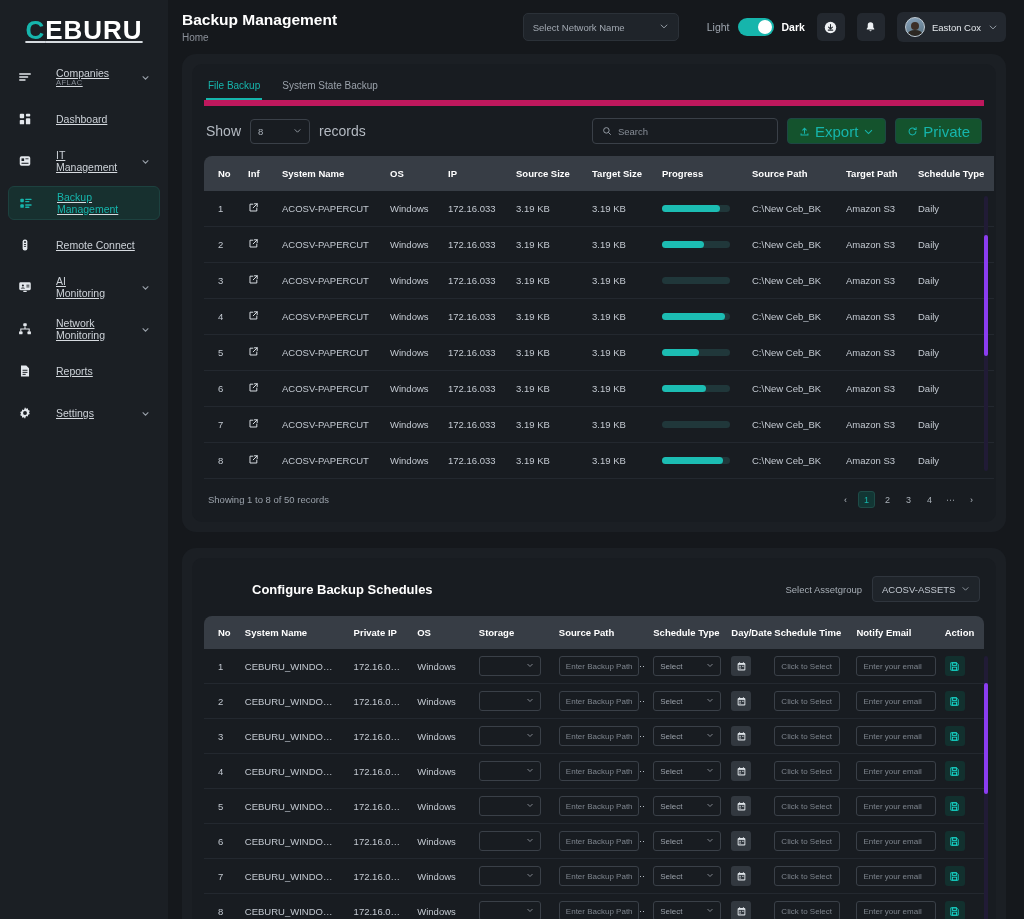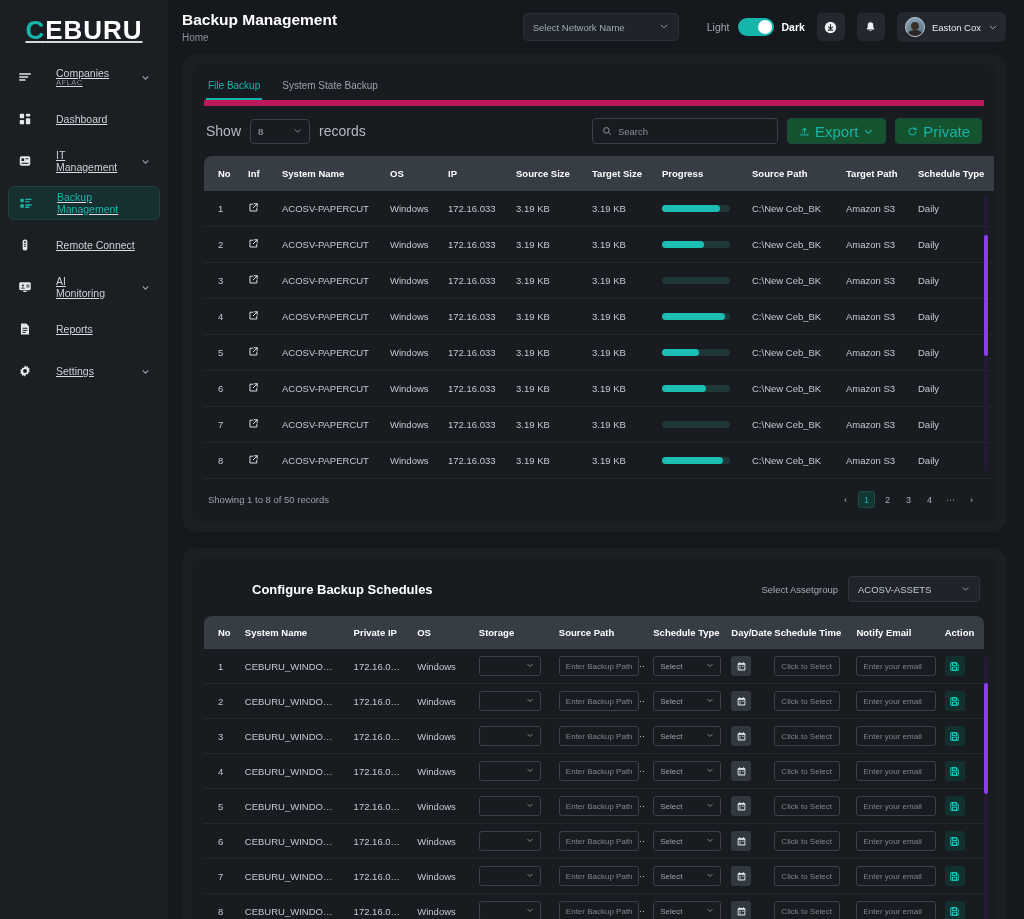--- a/index.html
+++ b/index.html
@@ -162,21 +162,21 @@
   }
   .pg.active { background: #123634; color: #16b5ac; border: 1px solid #1e4b47; }
   .pg.arrow { color: #b8bec6; }
 
   
   .sec-head { display: flex; align-items: center; padding: 6px 4px 14px 4px; }
   .sec-title { font-size: 13px; font-weight: 700; color: #ffffff; margin-left: 44px; }
   .sec-right { margin-left: auto; display: flex; align-items: center; gap: 10px; }
   .sec-lbl { font-size: 9.5px; color: #a6adb5; }
   .asset-select {
-    width: 132px; height: 26px; border-radius: 4px; background: #1f242a;
+    width: 108px; height: 26px; border-radius: 4px; background: #1f242a;
     border: 1px solid #2f353d; display: flex; align-items: center; padding: 0 9px;
     font-size: 9.5px; color: #c3c9d1; cursor: pointer;
   }
   .asset-select .cv { margin-left: auto; color: #98a0a9; }
 
   .mini-select {
     width: 62px; height: 20px; border-radius: 3px; background: transparent;
     border: 1px solid #3a4048; display: flex; align-items: center; padding: 0 6px;
     font-size: 8px; color: #9aa1aa; cursor: pointer;
   }
@@ -283,20 +283,36 @@
             <svg viewBox="0 0 16 16" fill="currentColor">
               <rect x="1.4" y="2.6" width="13.2" height="9" rx="1.6"></rect>
               <rect x="6" y="12.4" width="4" height="1.4" rx=".6"></rect>
               <circle cx="5.6" cy="6.3" r="1.2" fill="#1b1f24"></circle>
               <path d="M3.2 9.6c.7-1.4 4-1.4 4.8 0z" fill="#1b1f24"></path>
               <rect x="9.6" y="5.4" width="3.4" height="1" fill="#1b1f24"></rect>
               <rect x="9.6" y="7.4" width="3.4" height="1" fill="#1b1f24"></rect>
             </svg>
           </span>
           <span class="nav-label">AI Monitoring</span>
+          <span class="chev">
+            <svg viewBox="0 0 16 16" fill="none" stroke="currentColor" stroke-width="1.8">
+              <path d="M3 6l5 5 5-5"></path>
+            </svg>
+          </span>
+        </div>
+        <div class="nav-item">
+          <span class="ico">
+            <svg viewBox="0 0 16 16" fill="currentColor">
+              <rect x="6" y="1.4" width="4" height="3.4" rx="1"></rect>
+              <rect x="1.2" y="10.6" width="4" height="3.4" rx="1"></rect>
+              <rect x="10.8" y="10.6" width="4" height="3.4" rx="1"></rect>
+              <path d="M8 5v2.6M3.2 10.6V8h9.6v2.6M8 7.6v-.2" stroke="currentColor" stroke-width="1.2" fill="none"></path>
+            </svg>
+          </span>
+          <span class="nav-label">Network Monitoring</span>
           <span class="chev">
             <svg viewBox="0 0 16 16" fill="none" stroke="currentColor" stroke-width="1.8">
               <path d="M3 6l5 5 5-5"></path>
             </svg>
           </span>
         </div>
         <div class="nav-item">
           <span class="ico">
             <svg viewBox="0 0 16 16" fill="currentColor">
               <path d="M3.4 1.6h6l3.2 3.2v9.6H3.4z"></path>

